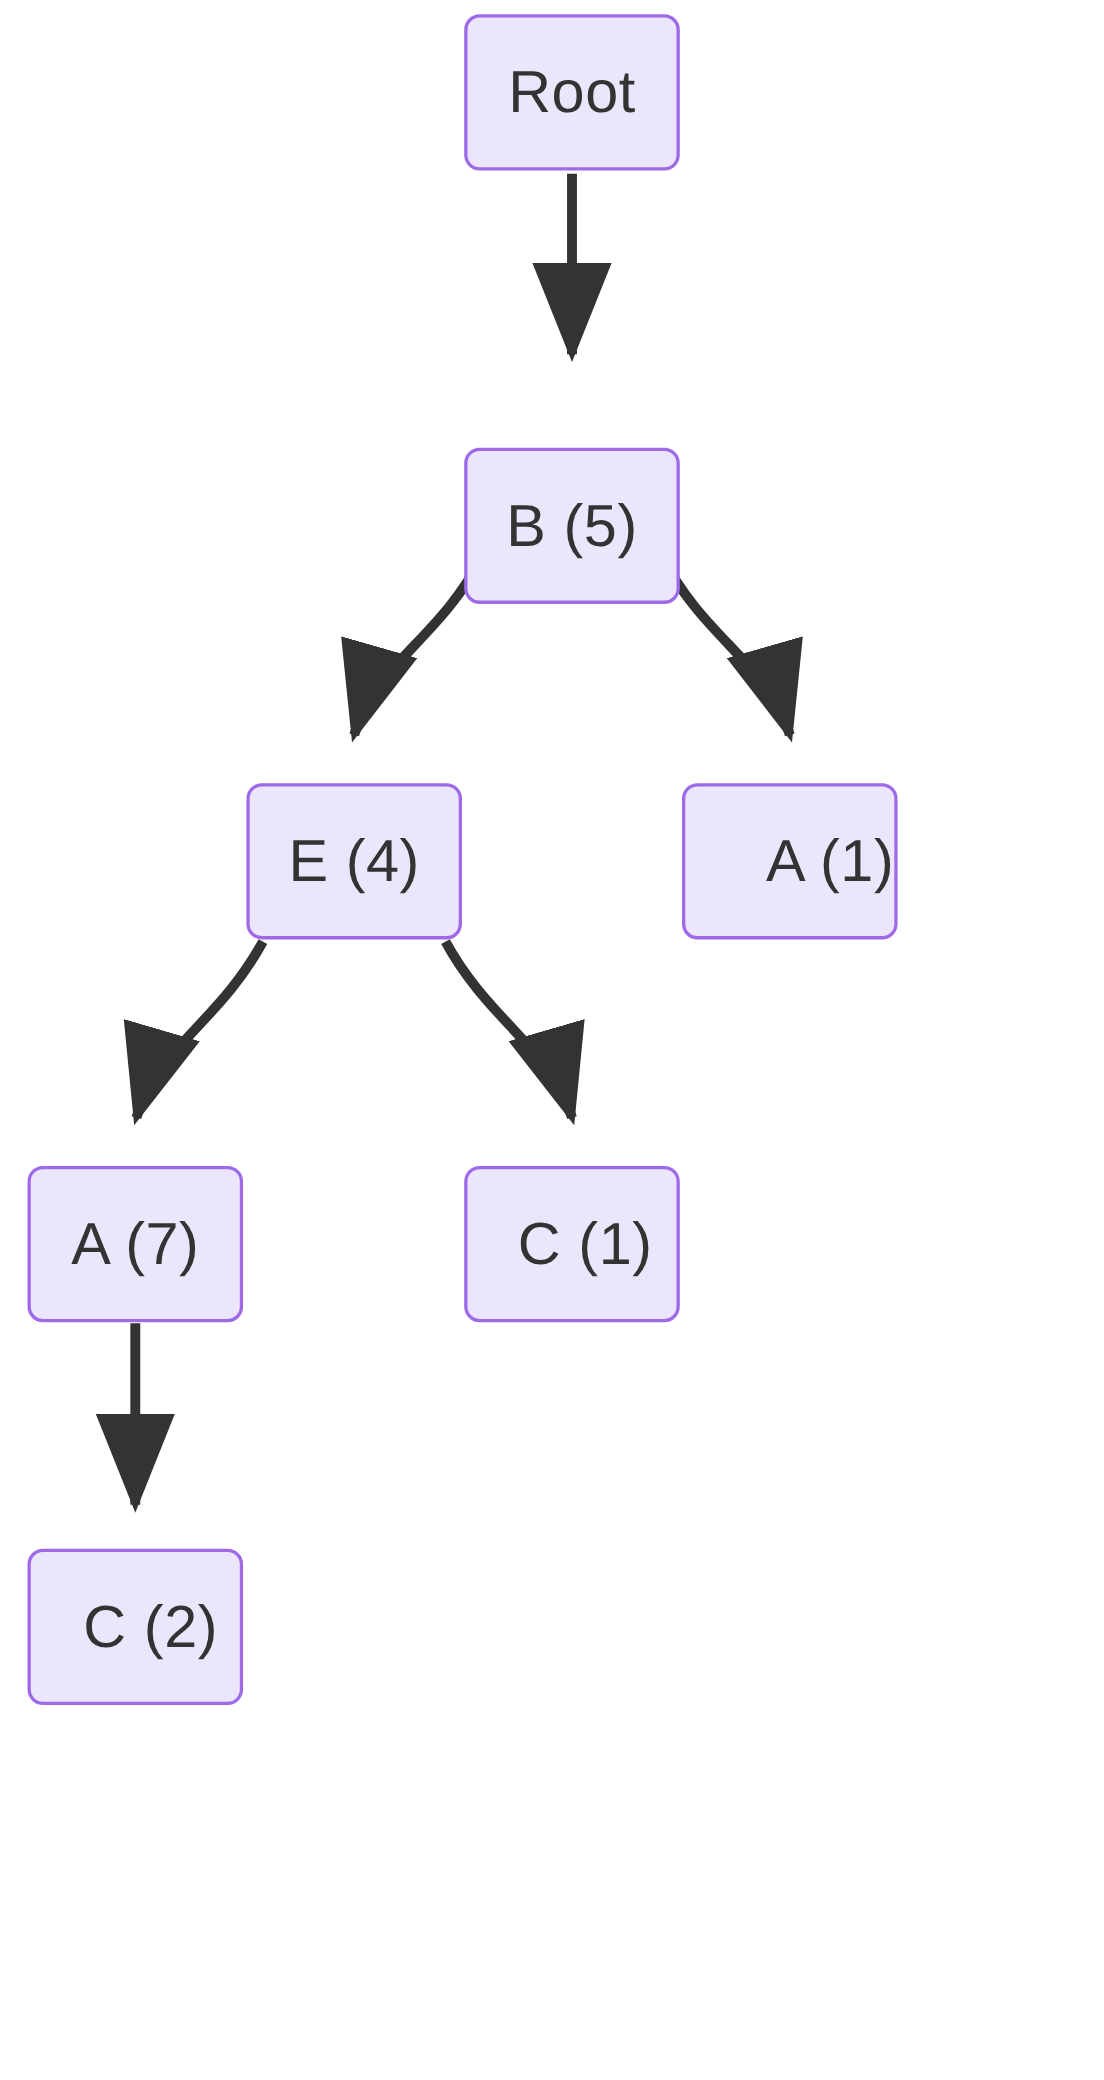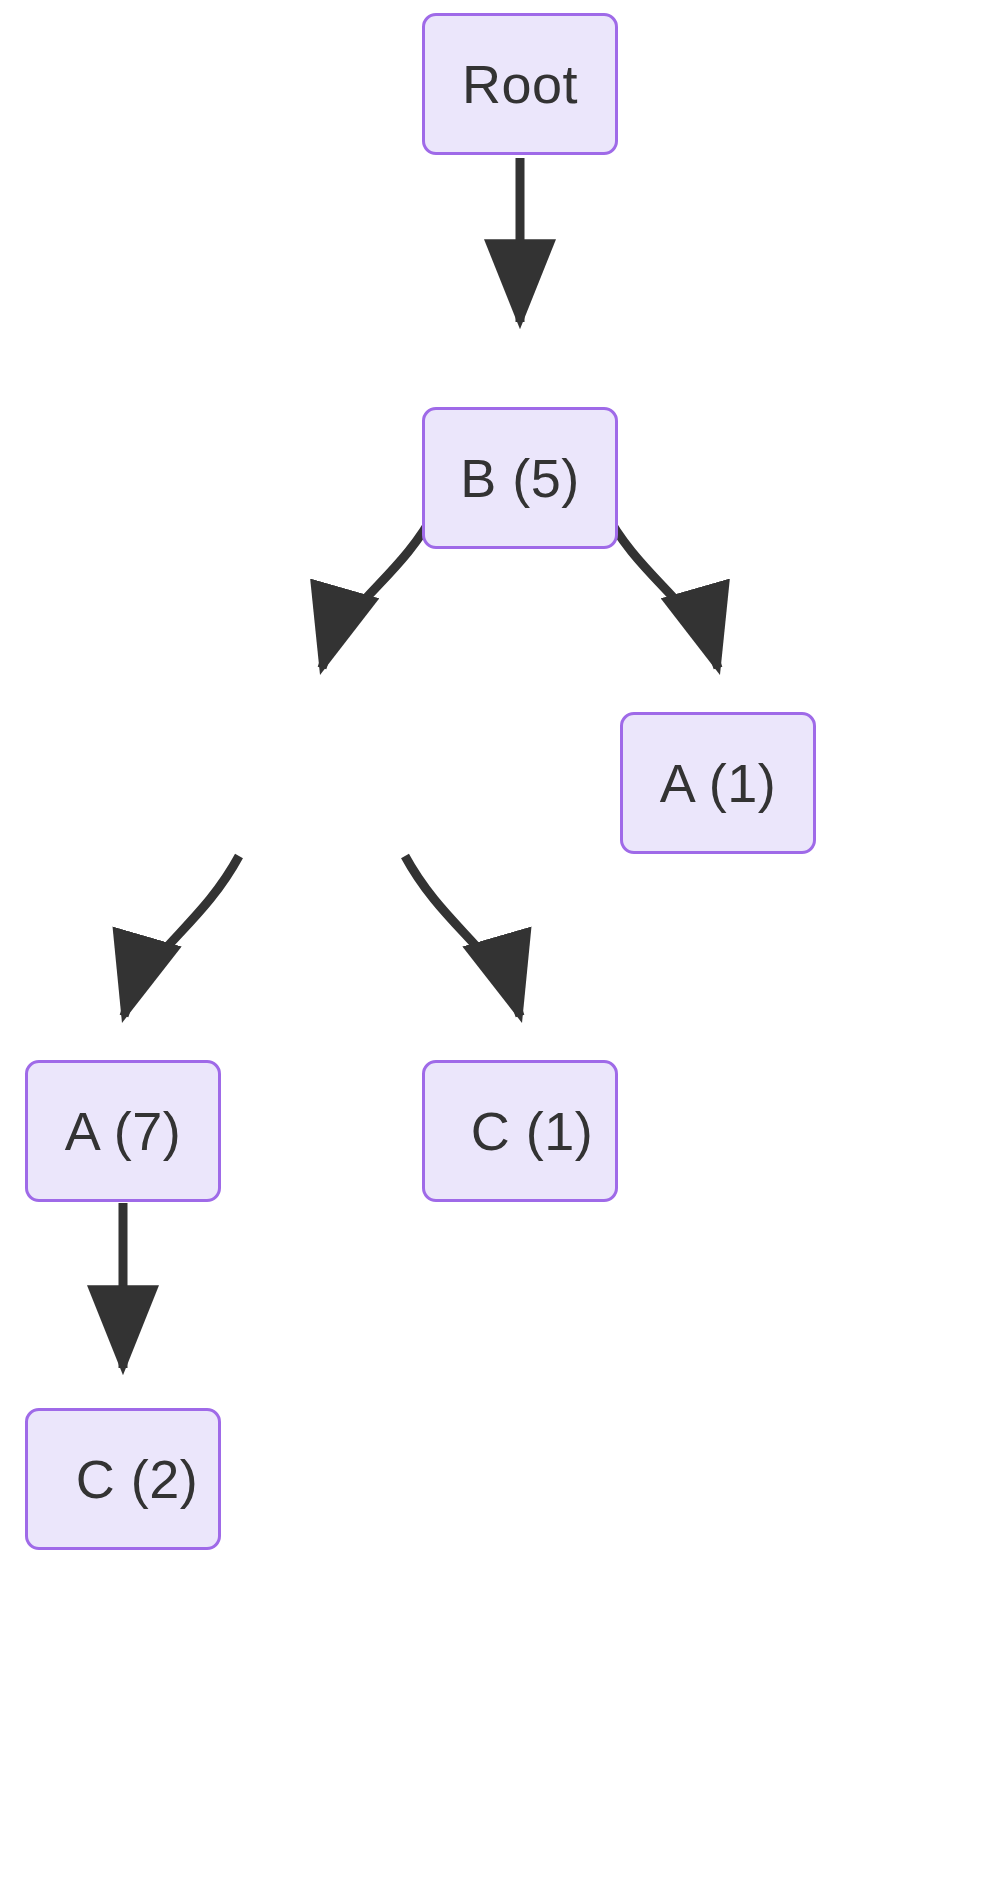--- a/index.html
+++ b/index.html
@@ -74,22 +74,25 @@
   </svg>
 
   <div class="tree-node" style="left:422px; top:13px; width:196px; height:142px;">
     <span class="node-label">Root</span>
   </div>
 
   <div class="tree-node" style="left:422px; top:363px; width:196px; height:142px;margin-top:44px;">
     <span class="node-label">B (5)</span>
   </div>
 
+  <div class="tree-node" style="left:224px; top:712px; width:196px; height:142px;">
+    <span class="node-label">E (4)</span>
+  </div>
 
-  <div class="tree-node" style="left:620px; top:712px; width:196px; height:142px;">
+  <div class="tree-node" style="left:620px; top:712px; width:196px; height:142px;justify-content:flex-end;">
     <span class="node-label">A (1)</span>
   </div>
 
   <div class="tree-node" style="left:25px; top:1060px; width:196px; height:142px;">
     <span class="node-label">A (7)</span>
   </div>
 
   <div class="tree-node" style="left:422px; top:1060px; width:196px; height:142px;padding-left:24px;">
     <span class="node-label">C (1)</span>
   </div>

